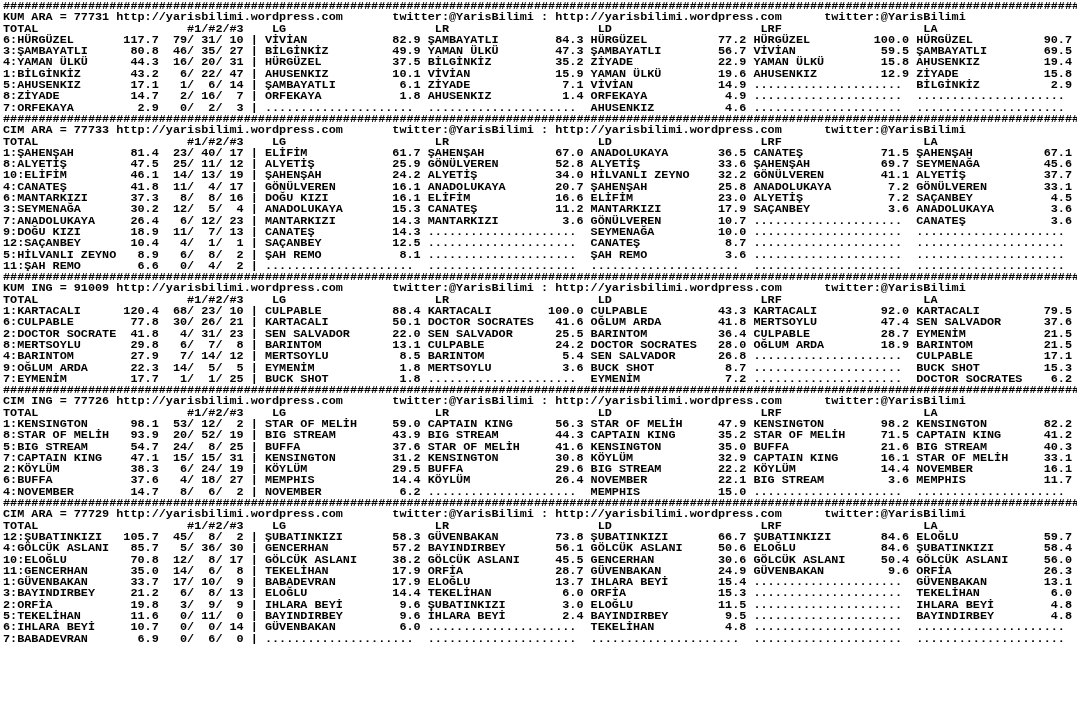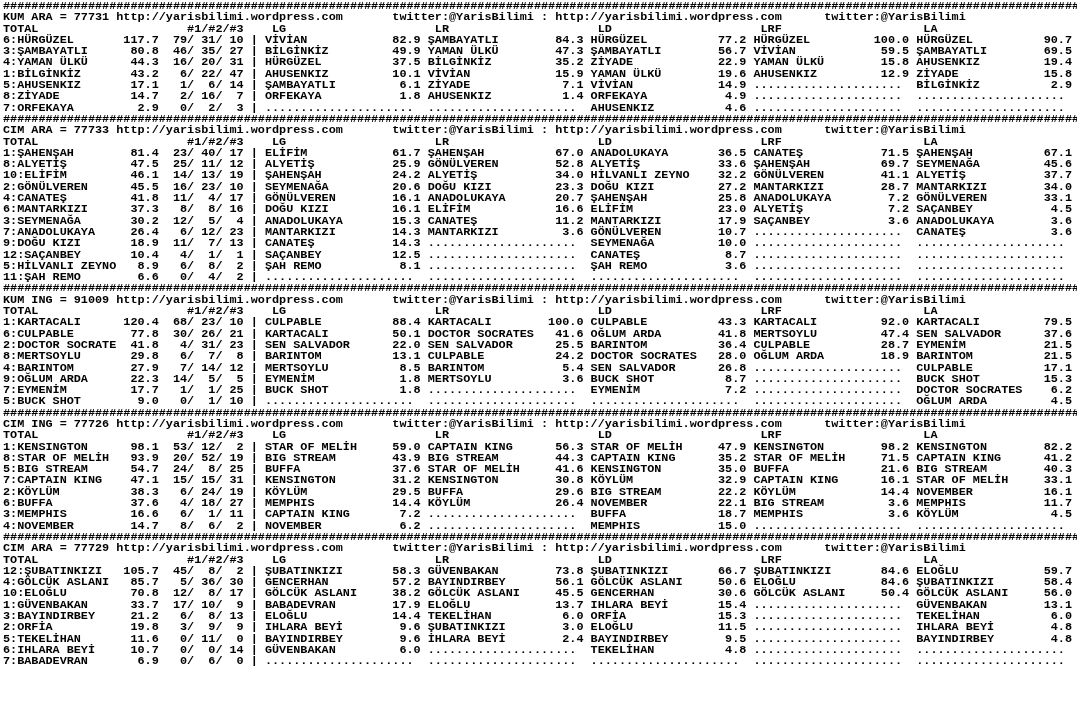--- a/index.html
+++ b/index.html
@@ -43,63 +43,61 @@
       <div class="line row">8:ZİYADE          14.7   2/ 16/  7 | ORFEKAYA           1.8 AHUSENKIZ          1.4 ORFEKAYA           4.9 .....................  .....................  </div>
       <div class="line row">7:ORFEKAYA         2.9   0/  2/  3 | .....................  .....................  AHUSENKIZ          4.6 .....................  .....................  </div>
     </section>
     <section>
       <div class="line sep">########################################################################################################################################################</div>
       <div class="line title">CIM ARA = 77733 http://yarisbilimi.wordpress.com       twitter:@YarisBilimi : http://yarisbilimi.wordpress.com      twitter:@YarisBilimi</div>
       <div class="line colhead">TOTAL                     #1/#2/#3    LG                     LR                     LD                     LRF                    LA                    </div>
       <div class="line row">1:ŞAHENŞAH        81.4  23/ 40/ 17 | ELİFİM            61.7 ŞAHENŞAH          67.0 ANADOLUKAYA       36.5 CANATEŞ           71.5 ŞAHENŞAH          67.1 </div>
       <div class="line row">8:ALYETİŞ         47.5  25/ 11/ 12 | ALYETİŞ           25.9 GÖNÜLVEREN        52.8 ALYETİŞ           33.6 ŞAHENŞAH          69.7 SEYMENAĞA         45.6 </div>
       <div class="line row">10:ELİFİM         46.1  14/ 13/ 19 | ŞAHENŞAH          24.2 ALYETİŞ           34.0 HİLVANLI ZEYNO    32.2 GÖNÜLVEREN        41.1 ALYETİŞ           37.7 </div>
-      <div class="line row">2:GÖNÜLVEREN      45.5  16/ 23/ 10 | SEYMENAĞA         20.6 DOĞU KIZI         23.3 DOĞU KIZI         27.2 MANTARKIZI        28.7 MANTARKIZI        34.0 </div>
       <div class="line row">4:CANATEŞ         41.8  11/  4/ 17 | GÖNÜLVEREN        16.1 ANADOLUKAYA       20.7 ŞAHENŞAH          25.8 ANADOLUKAYA        7.2 GÖNÜLVEREN        33.1 </div>
       <div class="line row">6:MANTARKIZI      37.3   8/  8/ 16 | DOĞU KIZI         16.1 ELİFİM            16.6 ELİFİM            23.0 ALYETİŞ            7.2 SAÇANBEY           4.5 </div>
       <div class="line row">3:SEYMENAĞA       30.2  12/  5/  4 | ANADOLUKAYA       15.3 CANATEŞ           11.2 MANTARKIZI        17.9 SAÇANBEY           3.6 ANADOLUKAYA        3.6 </div>
       <div class="line row">7:ANADOLUKAYA     26.4   6/ 12/ 23 | MANTARKIZI        14.3 MANTARKIZI         3.6 GÖNÜLVEREN        10.7 .....................  CANATEŞ            3.6 </div>
       <div class="line row">9:DOĞU KIZI       18.9  11/  7/ 13 | CANATEŞ           14.3 .....................  SEYMENAĞA         10.0 .....................  .....................  </div>
       <div class="line row">12:SAÇANBEY       10.4   4/  1/  1 | SAÇANBEY          12.5 .....................  CANATEŞ            8.7 .....................  .....................  </div>
       <div class="line row">5:HİLVANLI ZEYNO   8.9   6/  8/  2 | ŞAH REMO           8.1 .....................  ŞAH REMO           3.6 .....................  .....................  </div>
       <div class="line row">11:ŞAH REMO        6.6   0/  4/  2 | .....................  .....................  .....................  .....................  .....................  </div>
     </section>
     <section>
       <div class="line sep">########################################################################################################################################################</div>
       <div class="line title">KUM ING = 91009 http://yarisbilimi.wordpress.com       twitter:@YarisBilimi : http://yarisbilimi.wordpress.com      twitter:@YarisBilimi</div>
       <div class="line colhead">TOTAL                     #1/#2/#3    LG                     LR                     LD                     LRF                    LA                    </div>
       <div class="line row">1:KARTACALI      120.4  68/ 23/ 10 | CULPABLE          88.4 KARTACALI        100.0 CULPABLE          43.3 KARTACALI         92.0 KARTACALI         79.5 </div>
       <div class="line row">6:CULPABLE        77.8  30/ 26/ 21 | KARTACALI         50.1 DOCTOR SOCRATES   41.6 OĞLUM ARDA        41.8 MERTSOYLU         47.4 SEN SALVADOR      37.6 </div>
       <div class="line row">2:DOCTOR SOCRATE  41.8   4/ 31/ 23 | SEN SALVADOR      22.0 SEN SALVADOR      25.5 BARINTOM          36.4 CULPABLE          28.7 EYMENİM           21.5 </div>
       <div class="line row">8:MERTSOYLU       29.8   6/  7/  8 | BARINTOM          13.1 CULPABLE          24.2 DOCTOR SOCRATES   28.0 OĞLUM ARDA        18.9 BARINTOM          21.5 </div>
       <div class="line row">4:BARINTOM        27.9   7/ 14/ 12 | MERTSOYLU          8.5 BARINTOM           5.4 SEN SALVADOR      26.8 .....................  CULPABLE          17.1 </div>
       <div class="line row">9:OĞLUM ARDA      22.3  14/  5/  5 | EYMENİM            1.8 MERTSOYLU          3.6 BUCK SHOT          8.7 .....................  BUCK SHOT         15.3 </div>
       <div class="line row">7:EYMENİM         17.7   1/  1/ 25 | BUCK SHOT          1.8 .....................  EYMENİM            7.2 .....................  DOCTOR SOCRATES    6.2 </div>
-      <div class="line row">5:BUCK SHOT        9.0   0/  1/ 10 | .....................  .....................  .....................  .....................  OĞLUM ARDA         4.5 </div>
     </section>
     <section>
       <div class="line sep">########################################################################################################################################################</div>
       <div class="line title">CIM ING = 77726 http://yarisbilimi.wordpress.com       twitter:@YarisBilimi : http://yarisbilimi.wordpress.com      twitter:@YarisBilimi</div>
       <div class="line colhead">TOTAL                     #1/#2/#3    LG                     LR                     LD                     LRF                    LA                    </div>
       <div class="line row">1:KENSINGTON      98.1  53/ 12/  2 | STAR OF MELİH     59.0 CAPTAIN KING      56.3 STAR OF MELİH     47.9 KENSINGTON        98.2 KENSINGTON        82.2 </div>
       <div class="line row">8:STAR OF MELİH   93.9  20/ 52/ 19 | BIG STREAM        43.9 BIG STREAM        44.3 CAPTAIN KING      35.2 STAR OF MELİH     71.5 CAPTAIN KING      41.2 </div>
       <div class="line row">5:BIG STREAM      54.7  24/  8/ 25 | BUFFA             37.6 STAR OF MELİH     41.6 KENSINGTON        35.0 BUFFA             21.6 BIG STREAM        40.3 </div>
       <div class="line row">7:CAPTAIN KING    47.1  15/ 15/ 31 | KENSINGTON        31.2 KENSINGTON        30.8 KÖYLÜM            32.9 CAPTAIN KING      16.1 STAR OF MELİH     33.1 </div>
       <div class="line row">2:KÖYLÜM          38.3   6/ 24/ 19 | KÖYLÜM            29.5 BUFFA             29.6 BIG STREAM        22.2 KÖYLÜM            14.4 NOVEMBER          16.1 </div>
       <div class="line row">6:BUFFA           37.6   4/ 18/ 27 | MEMPHIS           14.4 KÖYLÜM            26.4 NOVEMBER          22.1 BIG STREAM         3.6 MEMPHIS           11.7 </div>
-      <div class="line row">3:MEMPHIS         16.6   6/  1/ 11 | CAPTAIN KING       7.2 .....................  BUFFA             18.7 MEMPHIS            3.6 KÖYLÜM             4.5 </div>
       <div class="line row">4:NOVEMBER        14.7   8/  6/  2 | NOVEMBER           6.2 .....................  MEMPHIS           15.0 .....................  .....................  </div>
     </section>
     <section>
       <div class="line sep">########################################################################################################################################################</div>
       <div class="line title">CIM ARA = 77729 http://yarisbilimi.wordpress.com       twitter:@YarisBilimi : http://yarisbilimi.wordpress.com      twitter:@YarisBilimi</div>
       <div class="line colhead">TOTAL                     #1/#2/#3    LG                     LR                     LD                     LRF                    LA                    </div>
       <div class="line row">12:ŞUBATINKIZI   105.7  45/  8/  2 | ŞUBATINKIZI       58.3 GÜVENBAKAN        73.8 ŞUBATINKIZI       66.7 ŞUBATINKIZI       84.6 ELOĞLU            59.7 </div>
       <div class="line row">4:GÖLCÜK ASLANI   85.7   5/ 36/ 30 | GENCERHAN         57.2 BAYINDIRBEY       56.1 GÖLCÜK ASLANI     50.6 ELOĞLU            84.6 ŞUBATINKIZI       58.4 </div>
       <div class="line row">10:ELOĞLU         70.8  12/  8/ 17 | GÖLCÜK ASLANI     38.2 GÖLCÜK ASLANI     45.5 GENCERHAN         30.6 GÖLCÜK ASLANI     50.4 GÖLCÜK ASLANI     56.0 </div>
+      <div class="line row">11:GENCERHAN      35.0  14/  6/  8 | TEKELİHAN         17.9 ORFİA             28.7 GÜVENBAKAN        24.9 GÜVENBAKAN         9.6 ORFİA             26.3 </div>
       <div class="line row">1:GÜVENBAKAN      33.7  17/ 10/  9 | BABADEVRAN        17.9 ELOĞLU            13.7 IHLARA BEYİ       15.4 .....................  GÜVENBAKAN        13.1 </div>
       <div class="line row">3:BAYINDIRBEY     21.2   6/  8/ 13 | ELOĞLU            14.4 TEKELİHAN          6.0 ORFİA             15.3 .....................  TEKELİHAN          6.0 </div>
       <div class="line row">2:ORFİA           19.8   3/  9/  9 | IHLARA BEYİ        9.6 ŞUBATINKIZI        3.0 ELOĞLU            11.5 .....................  IHLARA BEYİ        4.8 </div>
       <div class="line row">5:TEKELİHAN       11.6   0/ 11/  0 | BAYINDIRBEY        9.6 İHLARA BEYİ        2.4 BAYINDIRBEY        9.5 .....................  BAYINDIRBEY        4.8 </div>
       <div class="line row">6:IHLARA BEYİ     10.7   0/  0/ 14 | GÜVENBAKAN         6.0 .....................  TEKELİHAN          4.8 .....................  .....................  </div>
       <div class="line row">7:BABADEVRAN       6.9   0/  6/  0 | .....................  .....................  .....................  .....................  .....................  </div>
     </section>
   </div>
 
 </body></html>

